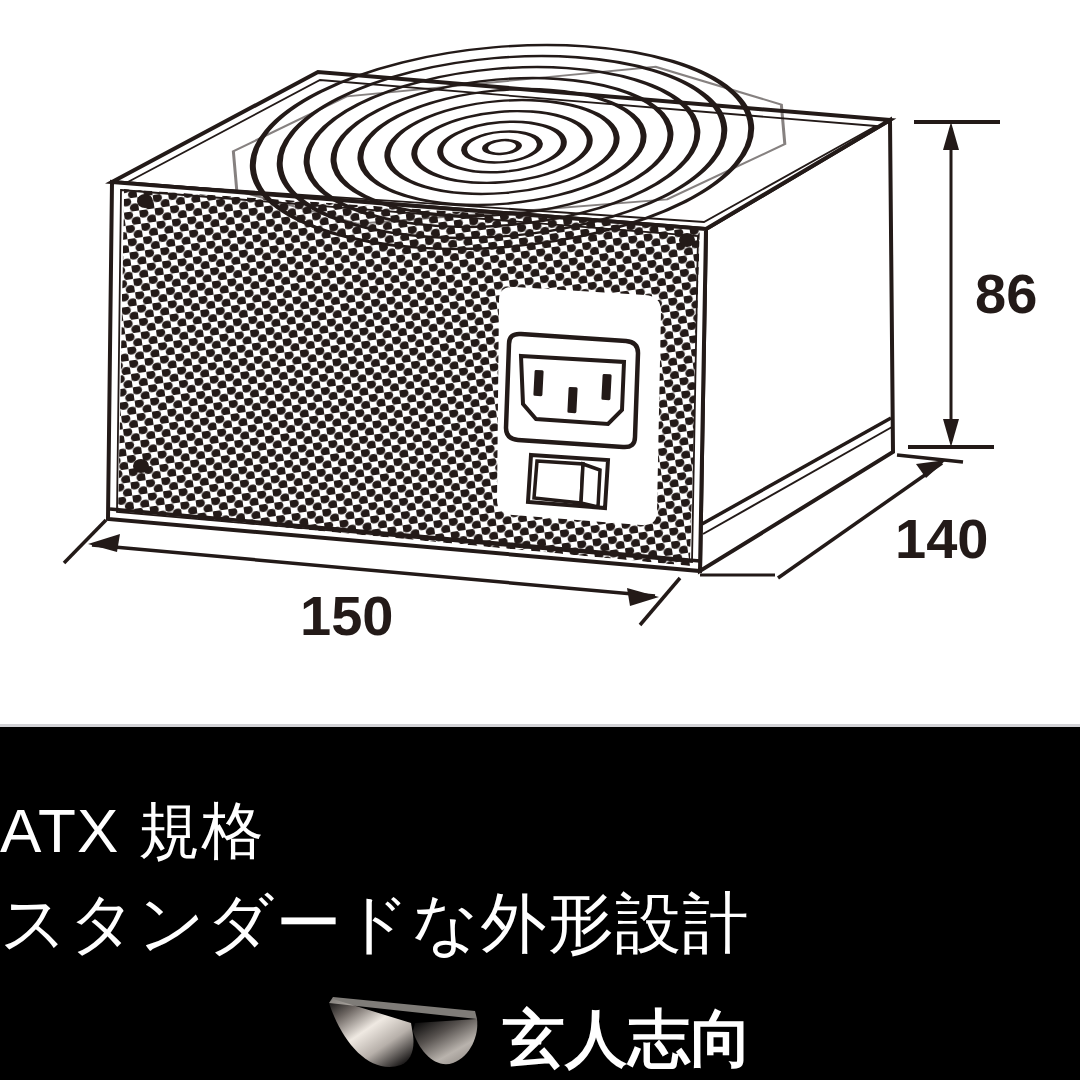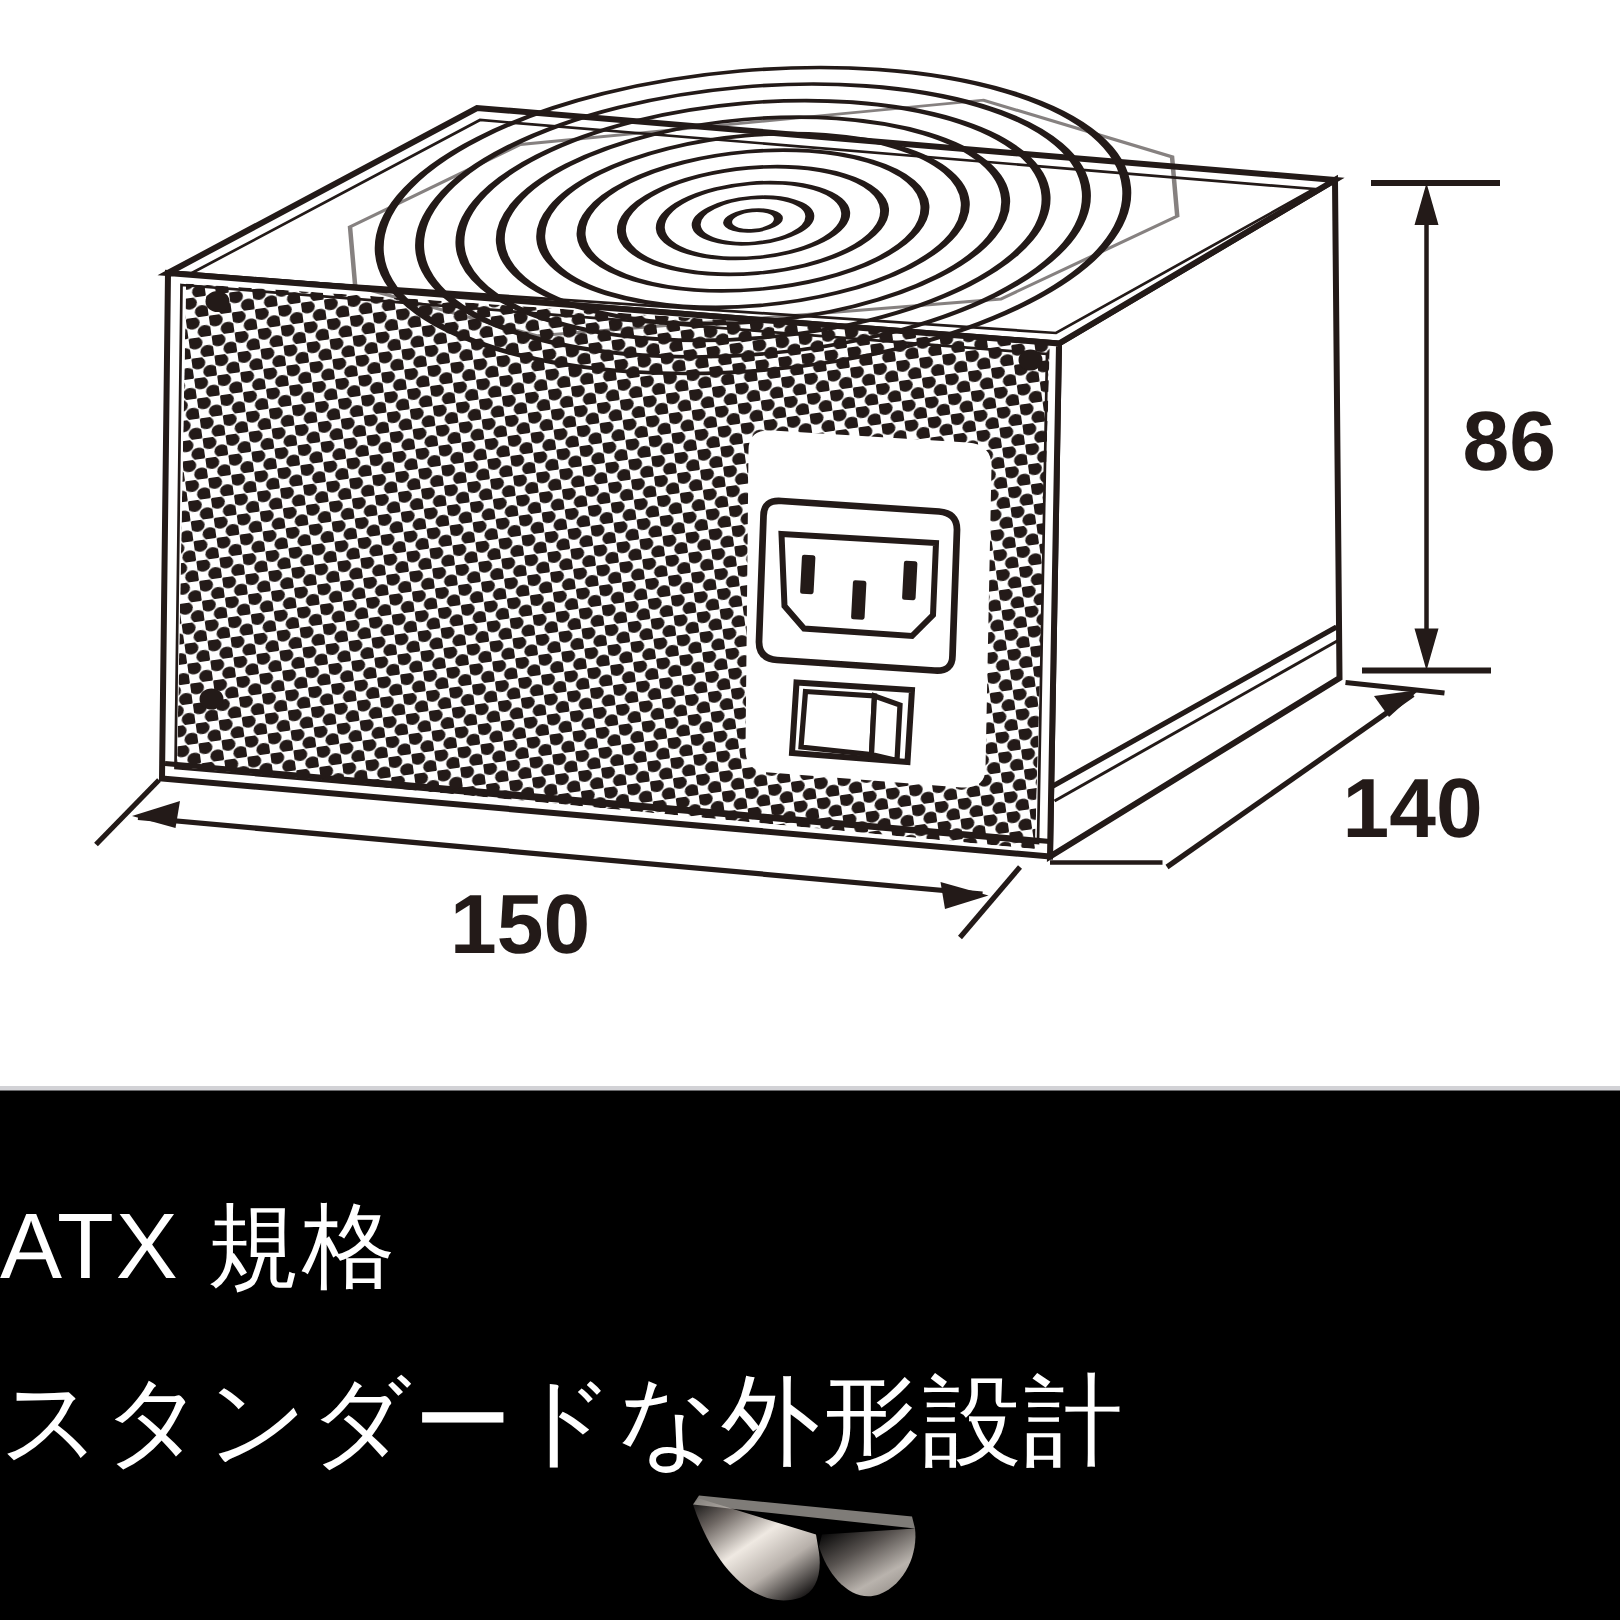--- a/index.html
+++ b/index.html
@@ -49,21 +49,21 @@
     color: #ffffff;
     white-space: nowrap;
     letter-spacing: 0.02em;
   }
   #banner-line-1 {
     top: 62px;
     font-size: 62px;
     font-weight: 400;
   }
   #banner-line-2 {
-    top: 176px;
+    top: 152px;
     font-size: 66px;
     font-weight: 400;
   }
 
   
   #logo-row {
     position: absolute;
     left: 0;
     top: 266px;
     width: 100%;
@@ -245,16 +245,17 @@
           </linearGradient>
         </defs>
 
         <path d="M2,10 C16,52 44,82 74,72 C84,68 88,56 86,42 L84,30 L6,6 Z" fill="url(#visorL)"></path>
 
         <path d="M86,38 C92,58 108,76 126,70 C144,63 152,42 150,26 L88,30 Z" fill="url(#visorR)"></path>
 
         <path d="M2,10 L150,26 L148,18 L6,4 Z" fill="#e8e2db" opacity="0.55"></path>
       </svg>
 
+      <div id="logo-wordmark">玄人志向</div>
     </div>
   </div>
 
 </div>
 
 </body></html>

